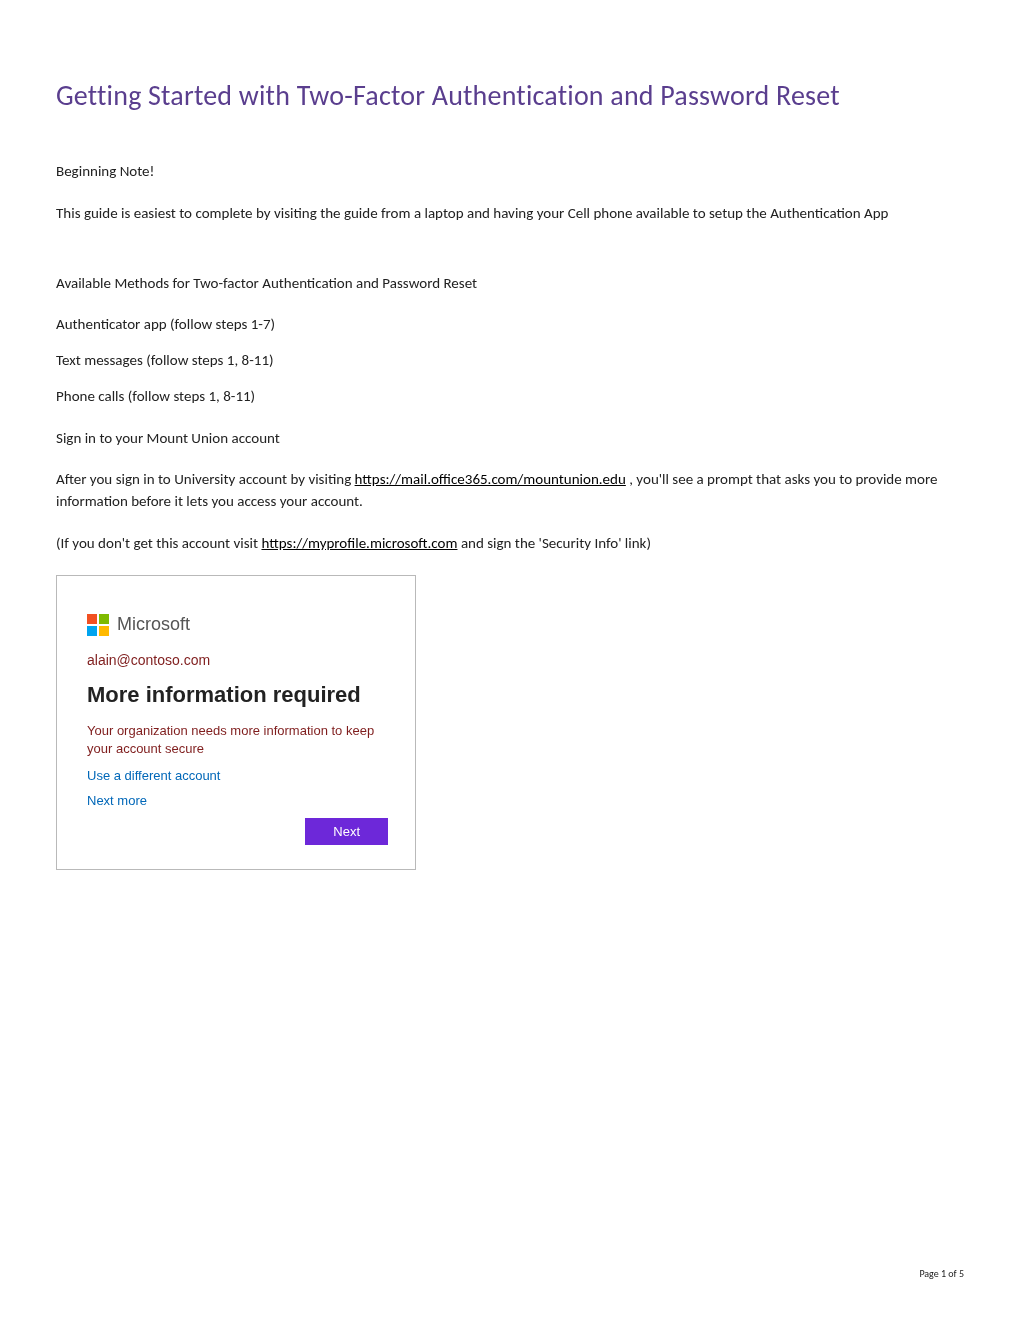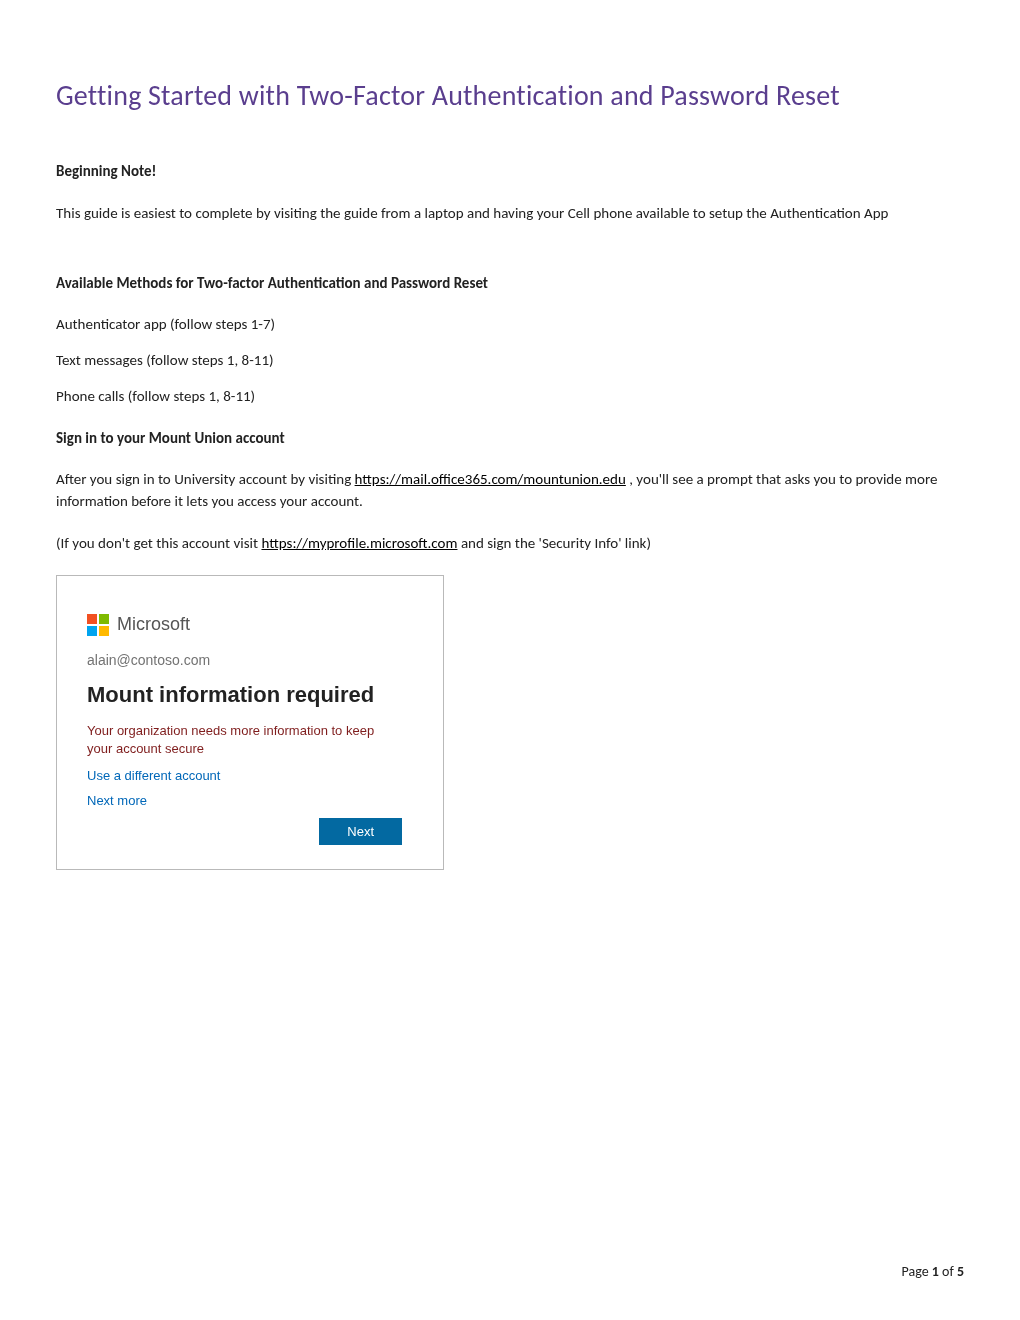--- a/index.html
+++ b/index.html
@@ -14,44 +14,44 @@
       position: relative;
     }
     h1.title {
       font-family: 'Calibri Light', Calibri, 'Segoe UI', Arial, sans-serif;
       font-weight: 300;
       font-size: 28px;
       color: #5a3e8e;
       margin-bottom: 48px;
       letter-spacing: 0.2px;
     }
-    .bold { font-weight: 700; }
+    .bold { font-weight: 400; }
     .para { margin-bottom: 20px; line-height: 1.45; font-size: 15px; }
     .space-sm { margin-bottom: 14px; }
     .space-xl { margin-bottom: 48px; }
     a.link { color: #000000; text-decoration: underline; }
     .dialog-wrap {
       margin-top: 8px;
-      width: 388px;
+      width: 360px;
       border: 1px solid #b9b9b9;
-      padding: 38px 41px 24px 30px;
+      padding: 38px 27px 24px 30px;
       background: #fff;
     }
     .ms-logo-row { display: flex; align-items: center; margin-bottom: 16px; }
     .ms-logo-svg { width: 22px; height: 22px; margin-right: 8px; }
     .ms-logo-text {
       font-family: 'Segoe UI', Arial, sans-serif;
       font-size: 18px;
       color: #555;
       font-weight: 500;
     }
     .dialog-email {
       font-family: 'Segoe UI', Arial, sans-serif;
       font-size: 14px;
-      color: #737373;
+      color: #7f1d1d;
       margin-bottom: 14px;
     }
     .dialog-heading {
       font-family: 'Segoe UI Semibold', 'Segoe UI', Arial, sans-serif;
       font-size: 22px;
       font-weight: 600;
       color: #222;
       margin-bottom: 14px;
     }
     .dialog-desc {
@@ -66,33 +66,33 @@
       font-size: 13px;
       color: #0067b8;
       text-decoration: none;
       display: block;
       margin-bottom: 10px;
       cursor: pointer;
     }
     .dialog-btn-row { display: flex; justify-content: flex-end; margin-top: 10px; }
     .next-btn {
       font-family: 'Segoe UI', Arial, sans-serif;
-      background: #0369a1;
+      background: #6d28d9;
       color: #fff;
       border: none;
       padding: 6px 28px;
       font-size: 13px;
       cursor: pointer;
     }
     .footer {
       position: absolute;
       bottom: 40px;
       right: 56px;
       font-family: Calibri, 'Segoe UI', Arial, sans-serif;
-      font-size: 14px;
+      font-size: 10px;
       color: #222;
       text-align: center;
     }
   </style>
 </head>
 <body>
 
 <h1 class="title">Getting Started with Two-Factor Authentication and Password Reset</h1>
 
 <p class="para bold">Beginning Note!</p>
@@ -117,21 +117,21 @@
   <div class="ms-logo-row">
     <svg class="ms-logo-svg" viewBox="0 0 22 22">
       <rect x="0" y="0" width="10" height="10" fill="#f25022"></rect>
       <rect x="12" y="0" width="10" height="10" fill="#7fba00"></rect>
       <rect x="0" y="12" width="10" height="10" fill="#00a4ef"></rect>
       <rect x="12" y="12" width="10" height="10" fill="#ffb900"></rect>
     </svg>
     <span class="ms-logo-text">Microsoft</span>
   </div>
   <div class="dialog-email">alain@contoso.com</div>
-  <div class="dialog-heading">Mount information required</div>
+  <div class="dialog-heading">More information required</div>
   <div class="dialog-desc">Your organization needs more information to keep your account secure</div>
   <a class="dialog-link">Use a different account</a>
   <a class="dialog-link">Next more</a>
   <div class="dialog-btn-row">
     <button class="next-btn">Next</button>
   </div>
 </div>
 
 <div class="footer">
   <span>Page </span><span class="bold">1</span><span> of </span><span class="bold">5</span>

